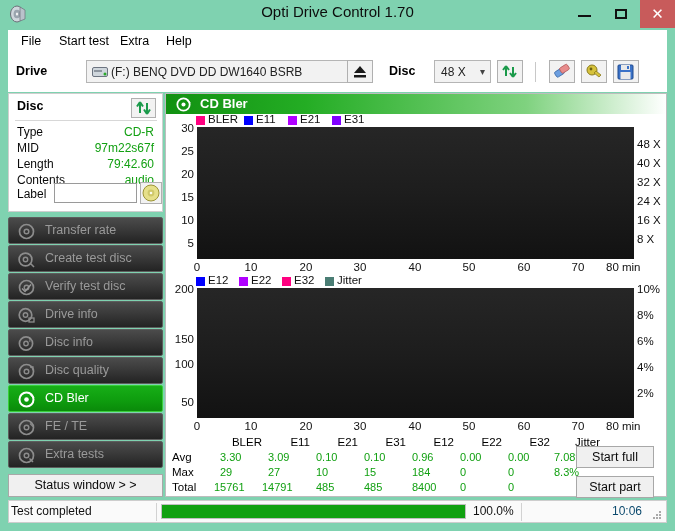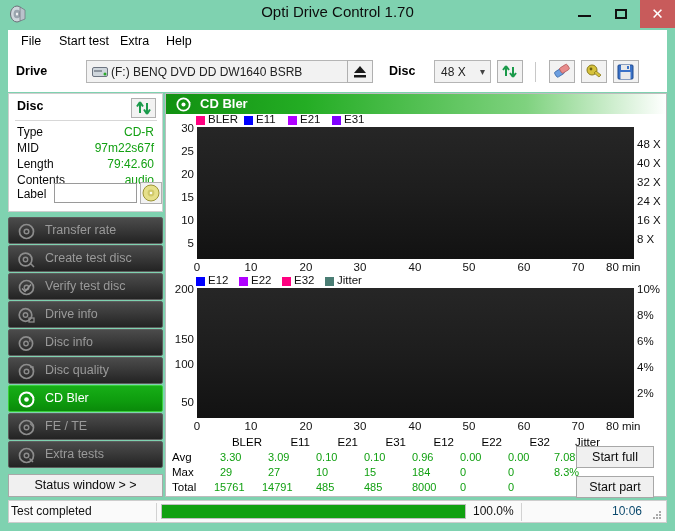--- a/index.html
+++ b/index.html
@@ -796,21 +796,21 @@
       <div class="st-v" style="left:246px;top:372px;width:42px;">184</div>
       <div class="st-v" style="left:294px;top:372px;width:42px;">0</div>
       <div class="st-v" style="left:342px;top:372px;width:42px;">0</div>
       <div class="st-v" style="left:388px;top:372px;width:46px;">8.3%</div>
 
       <div class="st-r" style="left:6px;top:387px;">Total</div>
       <div class="st-v" style="left:48px;top:387px;width:48px;">15761</div>
       <div class="st-v" style="left:96px;top:387px;width:48px;">14791</div>
       <div class="st-v" style="left:150px;top:387px;width:42px;">485</div>
       <div class="st-v" style="left:198px;top:387px;width:42px;">485</div>
-      <div class="st-v" style="left:246px;top:387px;width:42px;">8000</div>
+      <div class="st-v" style="left:246px;top:387px;width:42px;">8400</div>
       <div class="st-v" style="left:294px;top:387px;width:42px;">0</div>
       <div class="st-v" style="left:342px;top:387px;width:42px;">0</div>
       <div class="st-v" style="left:388px;top:387px;width:46px;"></div>
     </div>
 
     <div class="actbtn" style="left:410px;top:352px;width:78px;height:22px;line-height:20px;">Start full</div>
     <div class="actbtn" style="left:410px;top:382px;width:78px;height:22px;line-height:20px;">Start part</div>
   </div>
 
   <div class="statusbar">

